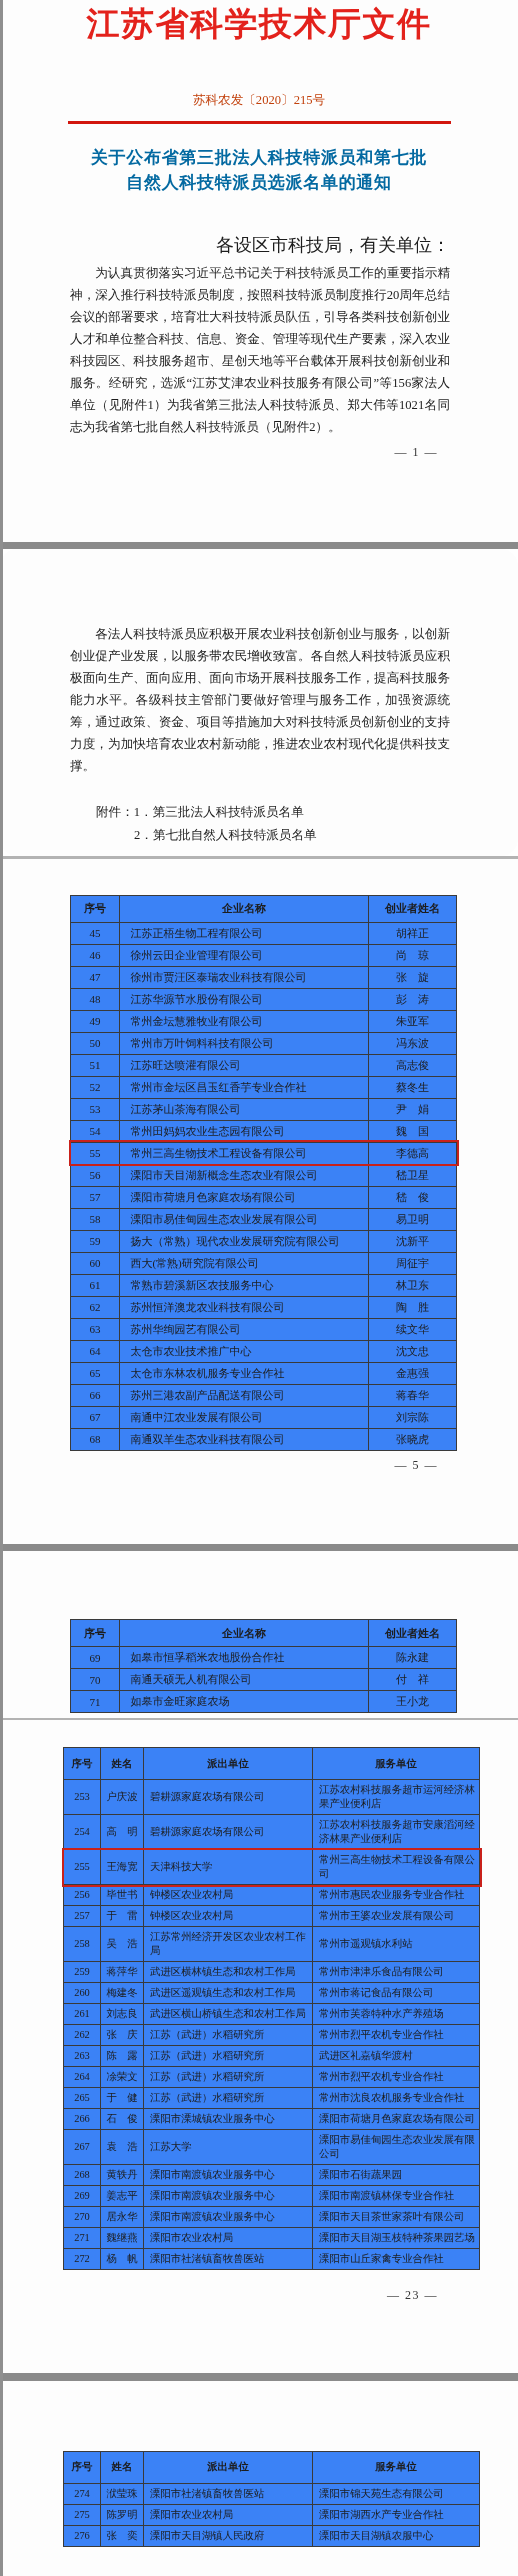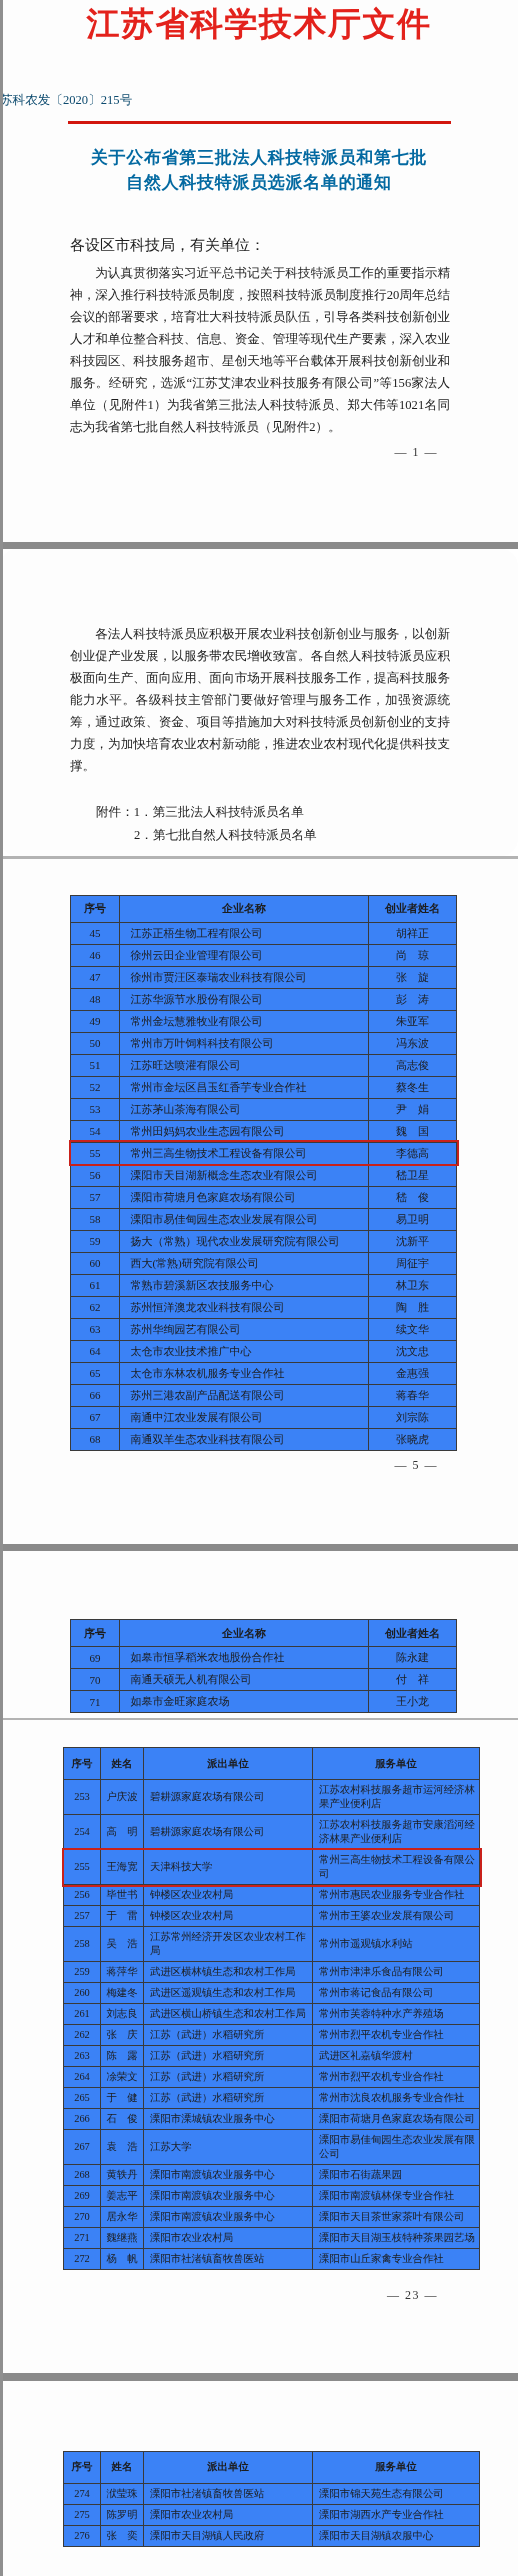--- a/index.html
+++ b/index.html
@@ -10,24 +10,24 @@
   .seg1{height:542px;}
   .seg2{height:307px;border-radius:17px;}
   .seg3{height:685px;}
   .seg4{height:167px;}
   .seg5{height:653px;}
   .seg6{height:195px;}
   .sep-band{height:7.4px;background:#8a8a8a;}
   .sep-thin{height:2.2px;background:#b3b3b3;}
 
   .red-head{margin-top:4.4px;text-align:center;color:#e3221c;font-weight:bold;font-size:33px;letter-spacing:1.5px;line-height:41px;}
-  .doc-no{margin-top:46px;text-align:left;font-size:12.6px;line-height:18px;color:#0c4a6e;}
+  .doc-no{margin-top:46px;text-align:center;font-size:12.6px;line-height:18px;color:#c2410c;}
   .red-rule{margin:12px auto 0 auto;width:383px;height:2.2px;background:#d2160e;}
   .notice-title{margin-top:21px;text-align:center;font-weight:bold;font-size:17px;line-height:25px;letter-spacing:0.7px;color:#0369a1;}
-  .salutation{margin:40px 68px 0 70px;font-size:15px;line-height:21px;}
+  .salutation{margin:40px 68px 0 70px;font-size:18px;line-height:21px;text-align:right;}
   .para{margin:6px 68px 0 70px;font-size:12.6px;line-height:22px;text-align:justify;text-indent:2em;}
   .para2{margin-top:74px;}
   .page-num{margin-top:7.4px;text-align:right;padding-right:80px;font-size:12px;color:#333;letter-spacing:1.5px;}
   .attachments{margin:24px 0 0 96px;font-size:12.6px;line-height:23px;}
   .att-line2{margin-left:38px;}
 
   table{border-collapse:collapse;table-layout:fixed;background:#3b82f6;}
   th,td{border:0.7px solid #3a3a3a;font-weight:normal;overflow:hidden;}
   th{font-weight:bold;text-align:center;}
   .t1{width:378px;margin:36px 0 0 70px;font-size:11px;}

